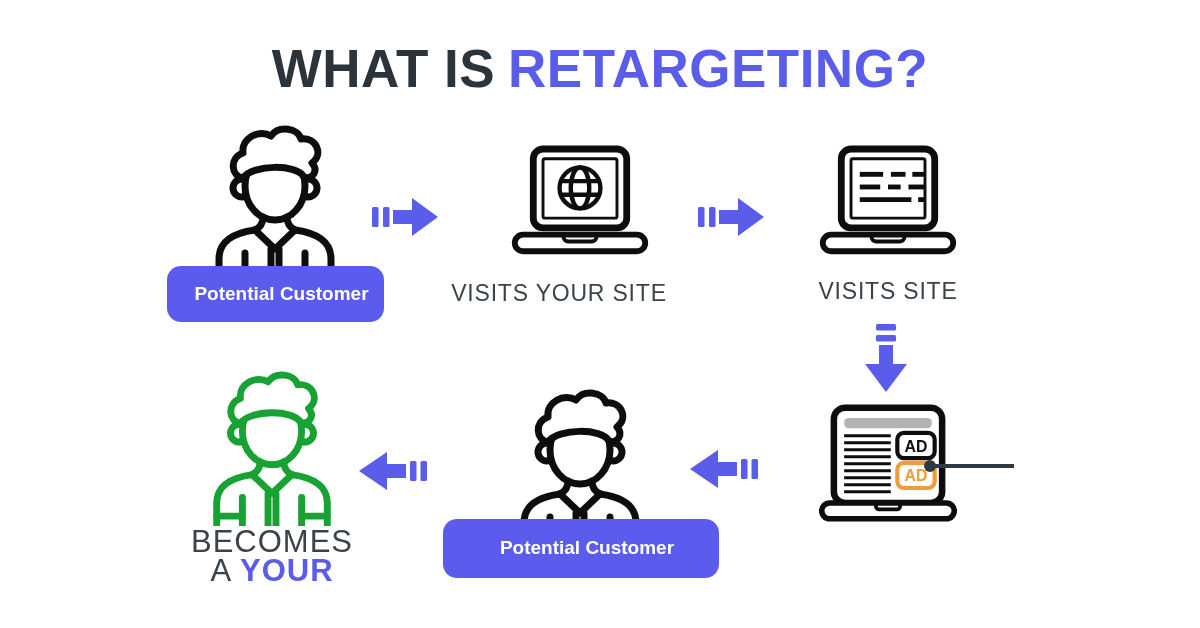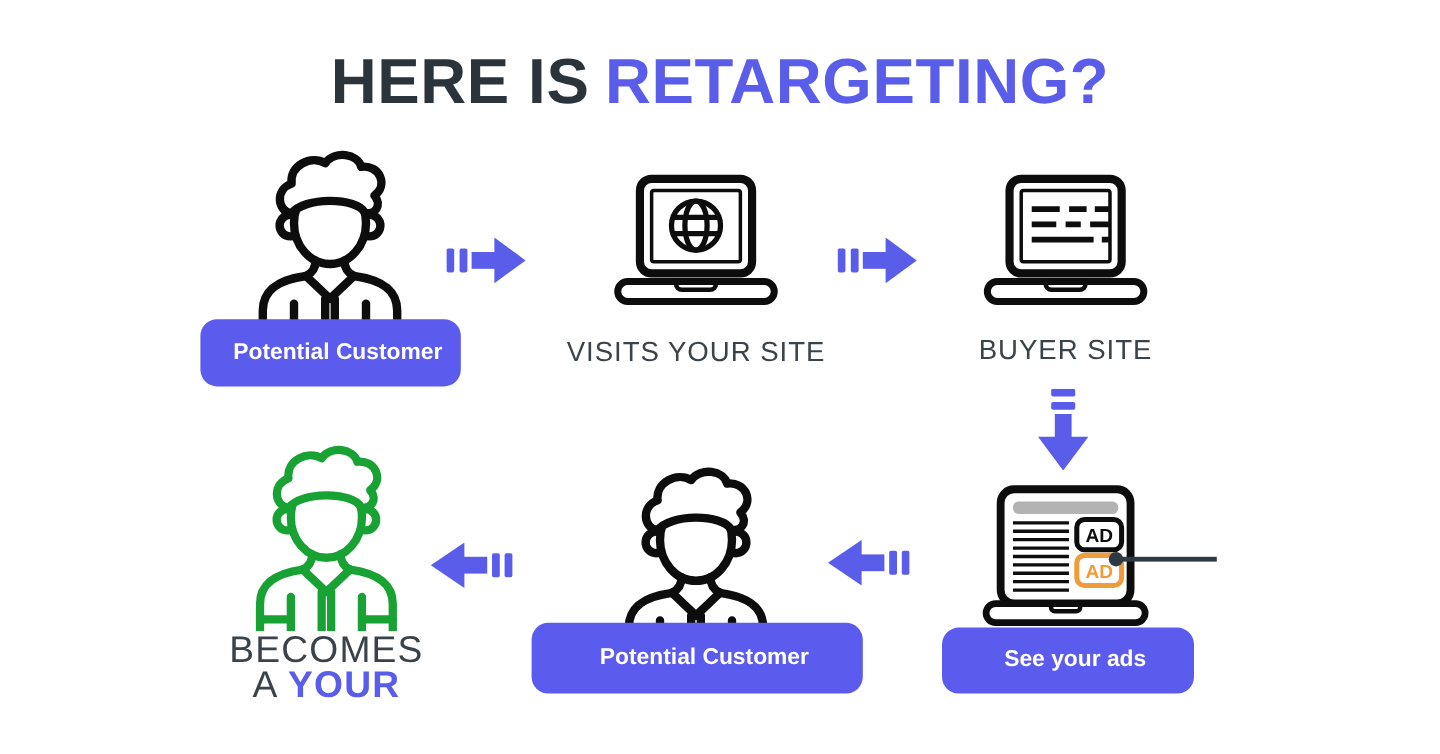--- a/index.html
+++ b/index.html
@@ -71,21 +71,21 @@
   
   .icon-label {
     position: absolute;
     text-align: center;
     font-size: 23px;
     font-weight: 500;
     letter-spacing: 0.8px;
     color: var(--label-dark, #3b434a);
     white-space: nowrap;
   }
-  .label-visits { left: 455px; top: 280px; width: 250px; }
+  .label-visits { left: 434px; top: 280px; width: 250px; }
   .label-leaves { left: 780px; top: 278px; width: 216px; }
 
   
   .buyer-text {
     position: absolute;
     left: 177px; top: 527px; width: 190px;
     text-align: center;
     font-size: 31px;
     font-weight: 500;
     letter-spacing: 1px;
@@ -164,21 +164,21 @@
           <rect x="11" y="0" width="20" height="6.5" rx="1.5"></rect>
           <rect x="11" y="11" width="20" height="6.5" rx="1.5"></rect>
           <rect x="14" y="21" width="14" height="22"></rect>
           <polygon points="0,40 21,68 42,40"></polygon>
         </g>
       </symbol>
     </defs>
   </svg>
 
   <div class="title">
-    <span class="t-dark">HERE IS</span><span class="t-accent">RETARGETING?</span>
+    <span class="t-dark">WHAT IS</span><span class="t-accent">RETARGETING?</span>
   </div>
 
   <svg class="abs person p1">
       <use href="#person"></use>
     </svg>
   <div class="badge badge-pc">
     <span>Potential Customer</span>
   </div>
 
   <svg class="abs arrow arr1">
@@ -216,21 +216,21 @@
         <line x1="46" y1="43" x2="67" y2="43"></line>
         <line x1="75" y1="43" x2="88" y2="43"></line>
         <line x1="96" y1="43" x2="112" y2="43"></line>
         <line x1="46" y1="56" x2="99" y2="56"></line>
         <line x1="106" y1="56" x2="112" y2="56"></line>
       </g>
       <rect x="8" y="92" width="134" height="17" rx="8.5" stroke-width="6" fill="#fff"></rect>
       <path d="M58,92 h34 v2 a5,5 0 0 1 -5,5 h-24 a5,5 0 0 1 -5,-5 Z" stroke-width="4"></path>
     </g>
   </svg>
-  <div class="icon-label label-leaves">BUYER SITE</div>
+  <div class="icon-label label-leaves">VISITS SITE</div>
 
   <svg class="abs arrow arr-down">
       <use href="#arrow-down"></use>
     </svg>
 
   <svg class="abs lap-ads" viewBox="0 0 150 135">
     <g fill="none" stroke="#0d0d0d">
       <rect x="17" y="4" width="116" height="102" rx="12" stroke-width="7" fill="#fff"></rect>
       <rect x="28" y="15" width="94" height="11" rx="5" fill="#b3b3b3" stroke="none"></rect>
       <g stroke-width="3">
@@ -245,23 +245,20 @@
         <line x1="28" y1="94" x2="78" y2="94"></line>
       </g>
       <rect x="85" y="31" width="40" height="27" rx="7" stroke-width="4.5"></rect>
       <text x="105" y="51" text-anchor="middle" font-size="17" font-weight="bold" fill="#0d0d0d" stroke="none">AD</text>
       <rect x="85" y="63" width="40" height="27" rx="7" stroke-width="4.5" stroke="#ee9d3a"></rect>
       <text x="105" y="83" text-anchor="middle" font-size="17" font-weight="bold" fill="#ee9d3a" stroke="none">AD</text>
       <rect x="4" y="106" width="142" height="17" rx="8.5" stroke-width="6" fill="#fff"></rect>
       <rect x="62" y="106" width="26" height="7" rx="3.5" stroke-width="4"></rect>
     </g>
   </svg>
-  <div class="badge badge-ads">
-    <span>See your ads</span>
-  </div>
 
   <div class="connector-dot"></div>
   <div class="connector-line"></div>
 
   <svg class="abs arrow arr3">
       <use href="#arrow-left"></use>
     </svg>
 
   <svg class="abs person p2">
       <use href="#person"></use>

